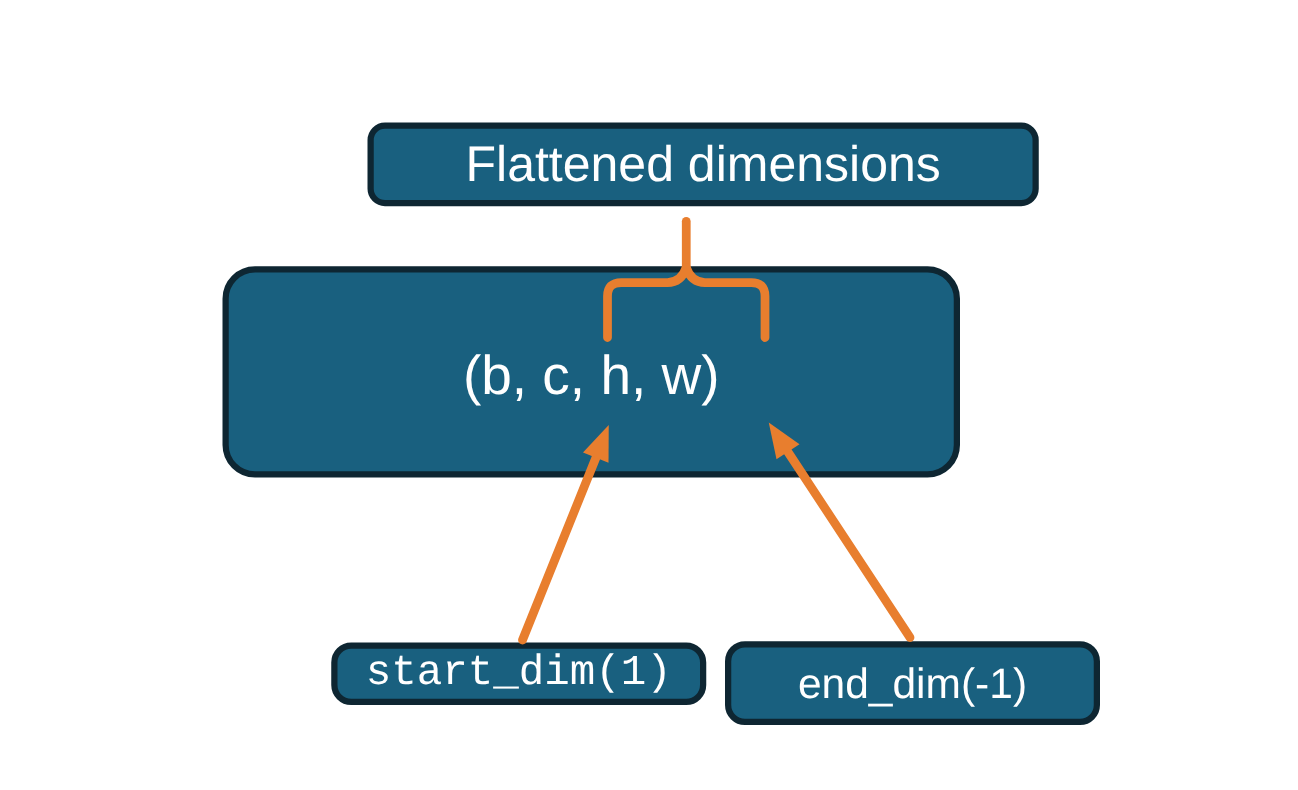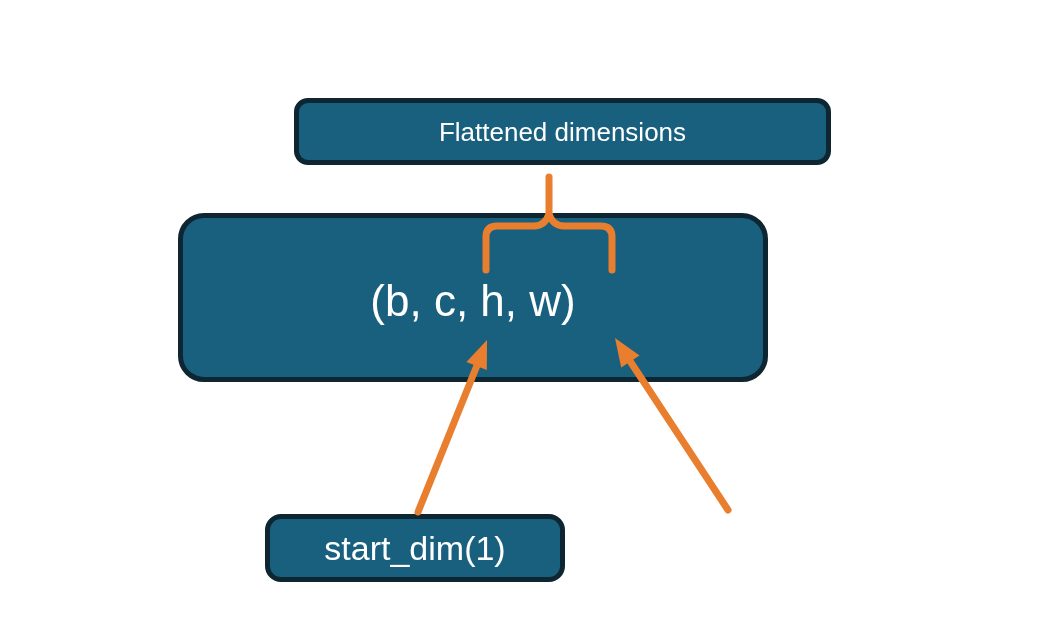--- a/index.html
+++ b/index.html
@@ -26,34 +26,35 @@
     z-index: 1;
   }
   .box .label {
     white-space: nowrap;
     line-height: 1;
   }
   #title-box {
     left: 294px; top: 98px;
     width: 537px; height: 67px;
     border-radius: 14px;
-    font-size: 26px;
+    font-size: 40px;
   }
   #tensor-box {
     left: 178px; top: 213px;
     width: 590px; height: 169px;
     border-radius: 26px;
     font-size: 44px;
   }
   #tensor-box .label { margin-top: 6px; }
   #start-dim-box {
     left: 265px; top: 514px;
-    width: 300px; height: 68px;
+    width: 300px; height: 50px;
     border-radius: 16px;
     font-size: 34px;
+    font-family: Liberation Mono, monospace;
   }
   #end-dim-box {
     left: 580px; top: 513px;
     width: 300px; height: 67px;
     border-radius: 16px;
     font-size: 34px;
   }
   #connector-layer {
     position: absolute;
     left: 0; top: 0;
@@ -72,20 +73,23 @@
   </div>
 
   <div class="box" id="tensor-box">
     <span class="label">(b, c, h, w)</span>
   </div>
 
   <div class="box" id="start-dim-box">
     <span class="label">start_dim(1)</span>
   </div>
 
+  <div class="box" id="end-dim-box">
+    <span class="label">end_dim(-1)</span>
+  </div>
 
   <svg id="connector-layer" viewBox="0 0 1038 632" xmlns="http://www.w3.org/2000/svg">
 
     <path d="M 549 177 L 549 216" fill="none" stroke-width="7" stroke-linecap="round" stroke="#E87E2E"></path>
 
     <path d="M 486 270 L 486 237 Q 486 226 497 226 L 534 226 Q 545 226 549 214 Q 553 226 564 226 L 601 226 Q 612 226 612 237 L 612 270" fill="none" stroke-width="7" stroke-linecap="round" stroke-linejoin="round" stroke="#E87E2E"></path>
 
     <line x1="418" y1="512" x2="478" y2="363" stroke-width="7" stroke-linecap="round" stroke="#E87E2E"></line>
     <polygon points="487,340 486.8,370.1 466.4,361.9" fill="#E87E2E"></polygon>
 

